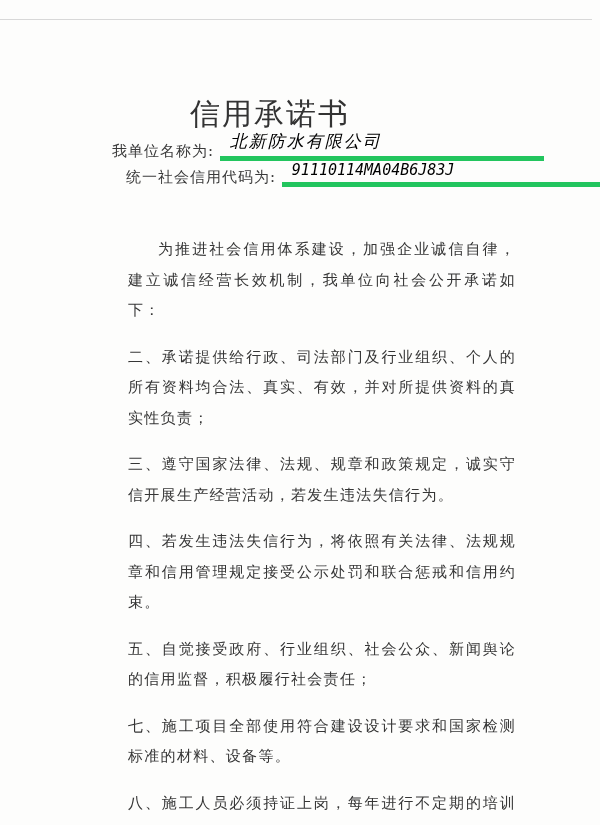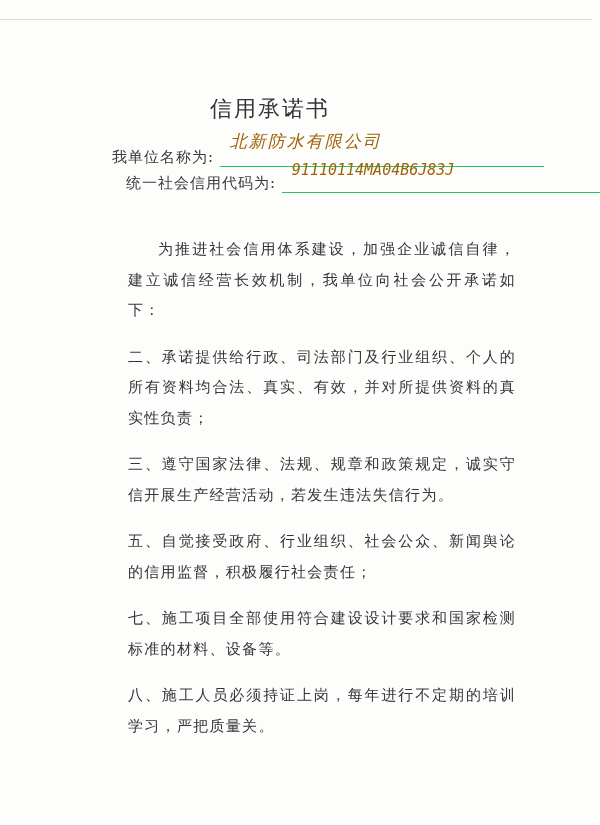--- a/index.html
+++ b/index.html
@@ -3,30 +3,30 @@
 <meta charset="utf-8">
 <style>
   html, body { margin: 0; padding: 0; }
   body {
     width: 600px; height: 825px; background: #fdfdfc; position: relative; overflow: hidden;
     font-family: "DejaVu Serif", "Liberation Serif", serif; color: #2b2b2b;
   }
   .scan-line { position: absolute; left: 0; top: 19px; width: 592px; height: 1px; background: #d8d8d8; }
   .title {
     position: absolute; top: 94px; left: 0; width: 540px; text-align: center;
-    font-size: 22px; letter-spacing: 2px; color: #333;
+    font-size: 30px; letter-spacing: 2px; color: #333;
   }
   .field-row { position: absolute; left: 112px; font-size: 15px; letter-spacing: 1px; color: #3a3a3a; white-space: nowrap; }
   .field-row.r1 { top: 130px; }
   .field-row.r2 { top: 161px; margin-left: 14px; }
   .field-label { display: inline-block; vertical-align: bottom; }
   .field-value {
-    display: inline-block; vertical-align: bottom; border-bottom: 1px solid #22c55e;
-    font-family: "DejaVu Sans Mono", monospace; font-style: italic; color: #a16207;
-    font-size: 15px; padding: 0 4px 13px 10px; letter-spacing: 0;
+    display: inline-block; vertical-align: bottom; border-bottom: 5px solid #22c55e;
+    font-family: "DejaVu Sans Mono", monospace; font-style: italic; color: #000000;
+    font-size: 15px; padding: 0 4px 3px 10px; letter-spacing: 0;
   }
   .r1 .field-value { width: 310px; font-family: "DejaVu Serif", serif; font-size: 17px; letter-spacing: 2px; }
   .r2 .field-value { width: 312px; }
   .body-text {
     position: absolute; left: 112px; top: 218px; width: 420px;
     font-size: 15px; line-height: 30.5px; letter-spacing: 1.3px; color: #363636;
   }
   .para { margin: 16px; text-align: justify; }
   .para.intro { text-indent: 2em; }
 </style>
@@ -44,16 +44,17 @@
 
 <div class="field-row r2">
   <span class="field-label">统一社会信用代码为:</span>
   <span class="field-value">91110114MA04B6J83J</span>
 </div>
 
 <div class="body-text">
   <p class="para intro">为推进社会信用体系建设，加强企业诚信自律，建立诚信经营长效机制，我单位向社会公开承诺如下：</p>
   <p class="para">二、承诺提供给行政、司法部门及行业组织、个人的所有资料均合法、真实、有效，并对所提供资料的真实性负责；</p>
   <p class="para">三、遵守国家法律、法规、规章和政策规定，诚实守信开展生产经营活动，若发生违法失信行为。</p>
+  <p class="para">四、若发生违法失信行为，将依照有关法律、法规规章和信用管理规定接受公示处罚和联合惩戒和信用约束。</p>
   <p class="para">五、自觉接受政府、行业组织、社会公众、新闻舆论的信用监督，积极履行社会责任；</p>
   <p class="para">七、施工项目全部使用符合建设设计要求和国家检测标准的材料、设备等。</p>
   <p class="para">八、施工人员必须持证上岗，每年进行不定期的培训学习，严把质量关。</p>
 </div>
 
 </body></html>

